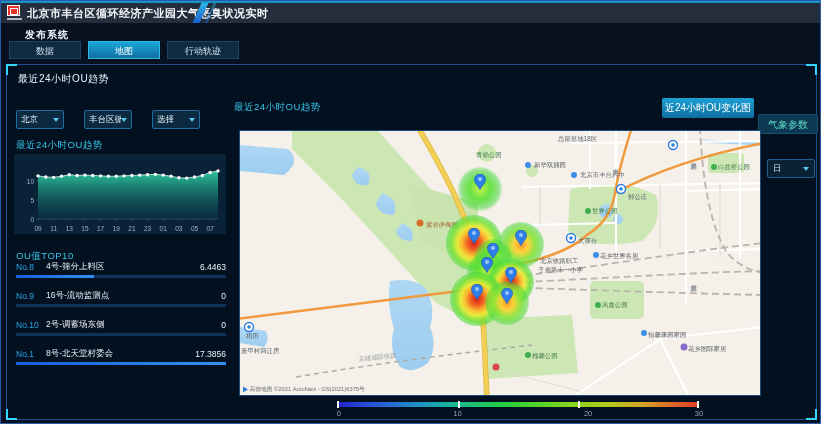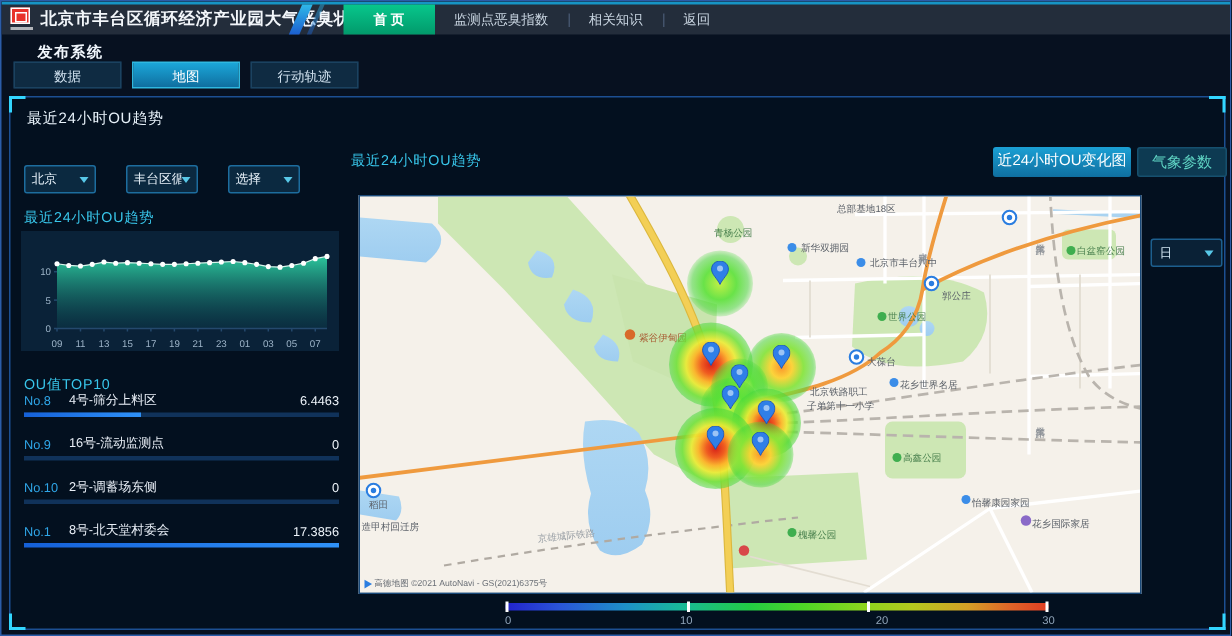--- a/index.html
+++ b/index.html
@@ -52,21 +52,21 @@
   .rank-row{display:flex;align-items:center;font-size:8.5px;height:11px;}
   .rk{color:#2fa6e8;width:30px;flex:none;}
   .nm{color:#e8eef6;flex:1;white-space:nowrap;overflow:hidden;}
   .val{color:#eef4fa;flex:none;margin-left:24px;}
   .track{margin-top:3px;height:3px;background:#10325a;}
   .fill{height:100%;width:0;background:linear-gradient(90deg,#1560d8,#2f92f8);}
   
   .map-btn{position:absolute;top:33px;height:20px;line-height:20px;text-align:center;font-size:10px;
            border-radius:2px;cursor:pointer;box-sizing:border-box;}
   .map-btn.primary{left:655px;width:92px;background:linear-gradient(180deg,#1ba0d4,#0f6fa0);color:#fff;}
-  .map-btn.secondary{left:751px;width:60px;background:#0d3a52;border:1px solid #16506e;color:#5fd4c4;}
+  .map-btn.secondary{left:751px;width:60px;background:#0d3a52;border:1px solid #16506e;color:#5fd4c4;margin-top:16px;}
   .map-frame{position:absolute;left:232px;top:65px;width:520px;height:264px;background:#f5f1ea;
              overflow:hidden;border:1px solid #1a4a7a;box-sizing:content-box;}
   .map-frame svg.base{position:absolute;left:0;top:0;z-index:0;}
   .mlabel{position:absolute;z-index:1;font-size:8px;transform:scale(.8);transform-origin:0 0;
           white-space:nowrap;pointer-events:none;}
   .mlabel.vert{writing-mode:vertical-rl;letter-spacing:1px;}
   .blob{position:absolute;border-radius:50%;z-index:2;pointer-events:none;}
   .blob.green{background:radial-gradient(circle,rgba(190,240,60,.95) 0%,rgba(90,225,55,.9) 35%,rgba(70,215,60,.55) 60%,rgba(70,215,60,0) 78%);}
   .blob.orange{background:radial-gradient(circle,rgba(250,150,40,.98) 0%,rgba(252,210,50,.95) 22%,rgba(130,228,55,.9) 45%,rgba(75,215,60,.55) 65%,rgba(75,215,60,0) 80%);}
   .blob.red{background:radial-gradient(circle,rgba(215,35,25,1) 0%,rgba(240,90,30,.98) 16%,rgba(252,180,40,.95) 30%,rgba(235,235,50,.9) 42%,rgba(110,225,55,.85) 58%,rgba(70,215,60,.5) 70%,rgba(70,215,60,0) 82%);}
@@ -92,28 +92,20 @@
 <div class="page">
 
   <div class="topbar">
     <div class="logo">
       <div class="logo-ic"></div>
         <div class="logo-sub"></div>
     </div>
     <div class="app-title">北京市丰台区循环经济产业园大气恶臭状况实时</div>
     <div class="slash"></div>
     <div class="slash2"></div>
-    <nav class="nav">
-      <div class="nav-item active">首 页</div>
-      <div class="nav-item">监测点恶臭指数</div>
-      <div class="nav-sep"></div>
-      <div class="nav-item">相关知识</div>
-      <div class="nav-sep"></div>
-      <div class="nav-item">返回</div>
-    </nav>
   </div>
 
   <div class="sys-label">发布系统</div>
   <div class="tabs">
     <div class="tab">数据</div>
     <div class="tab active">地图</div>
     <div class="tab">行动轨迹</div>
   </div>
 
   <div class="panel">

